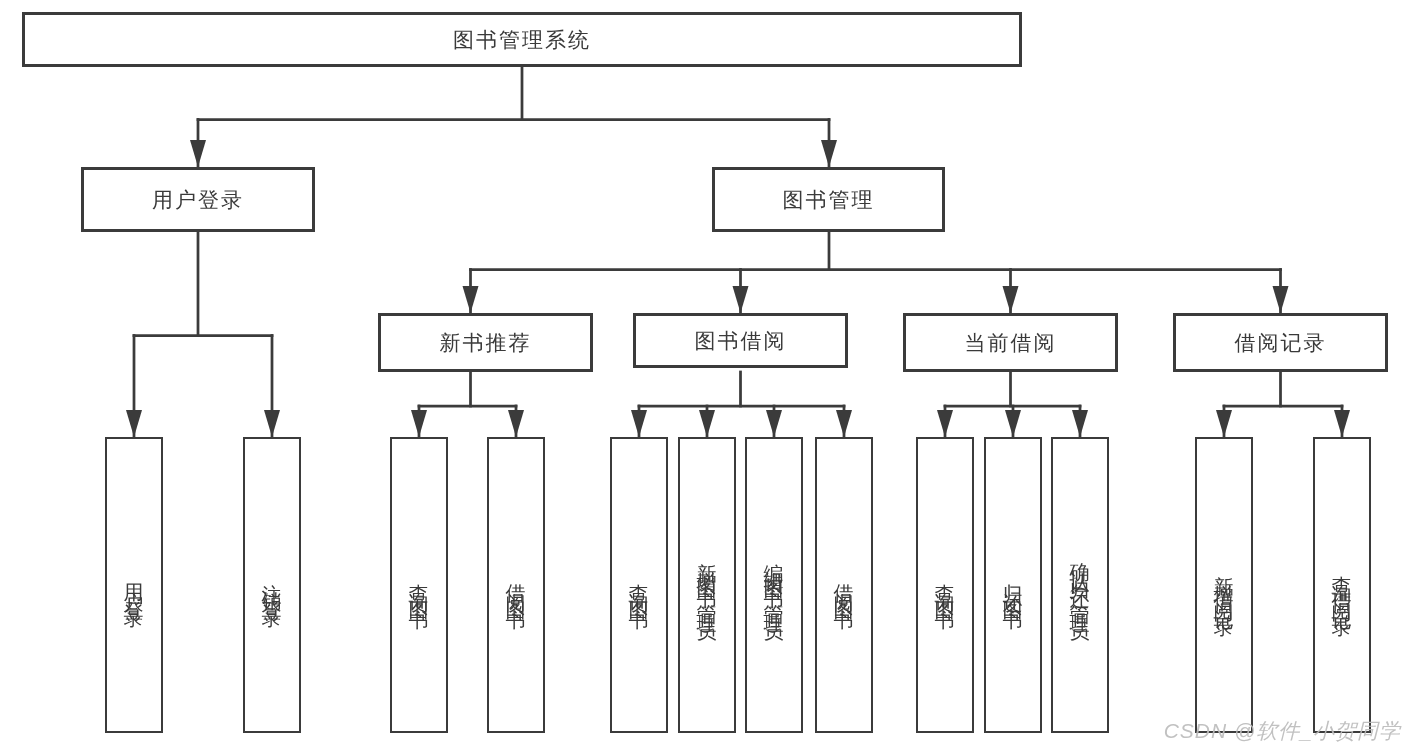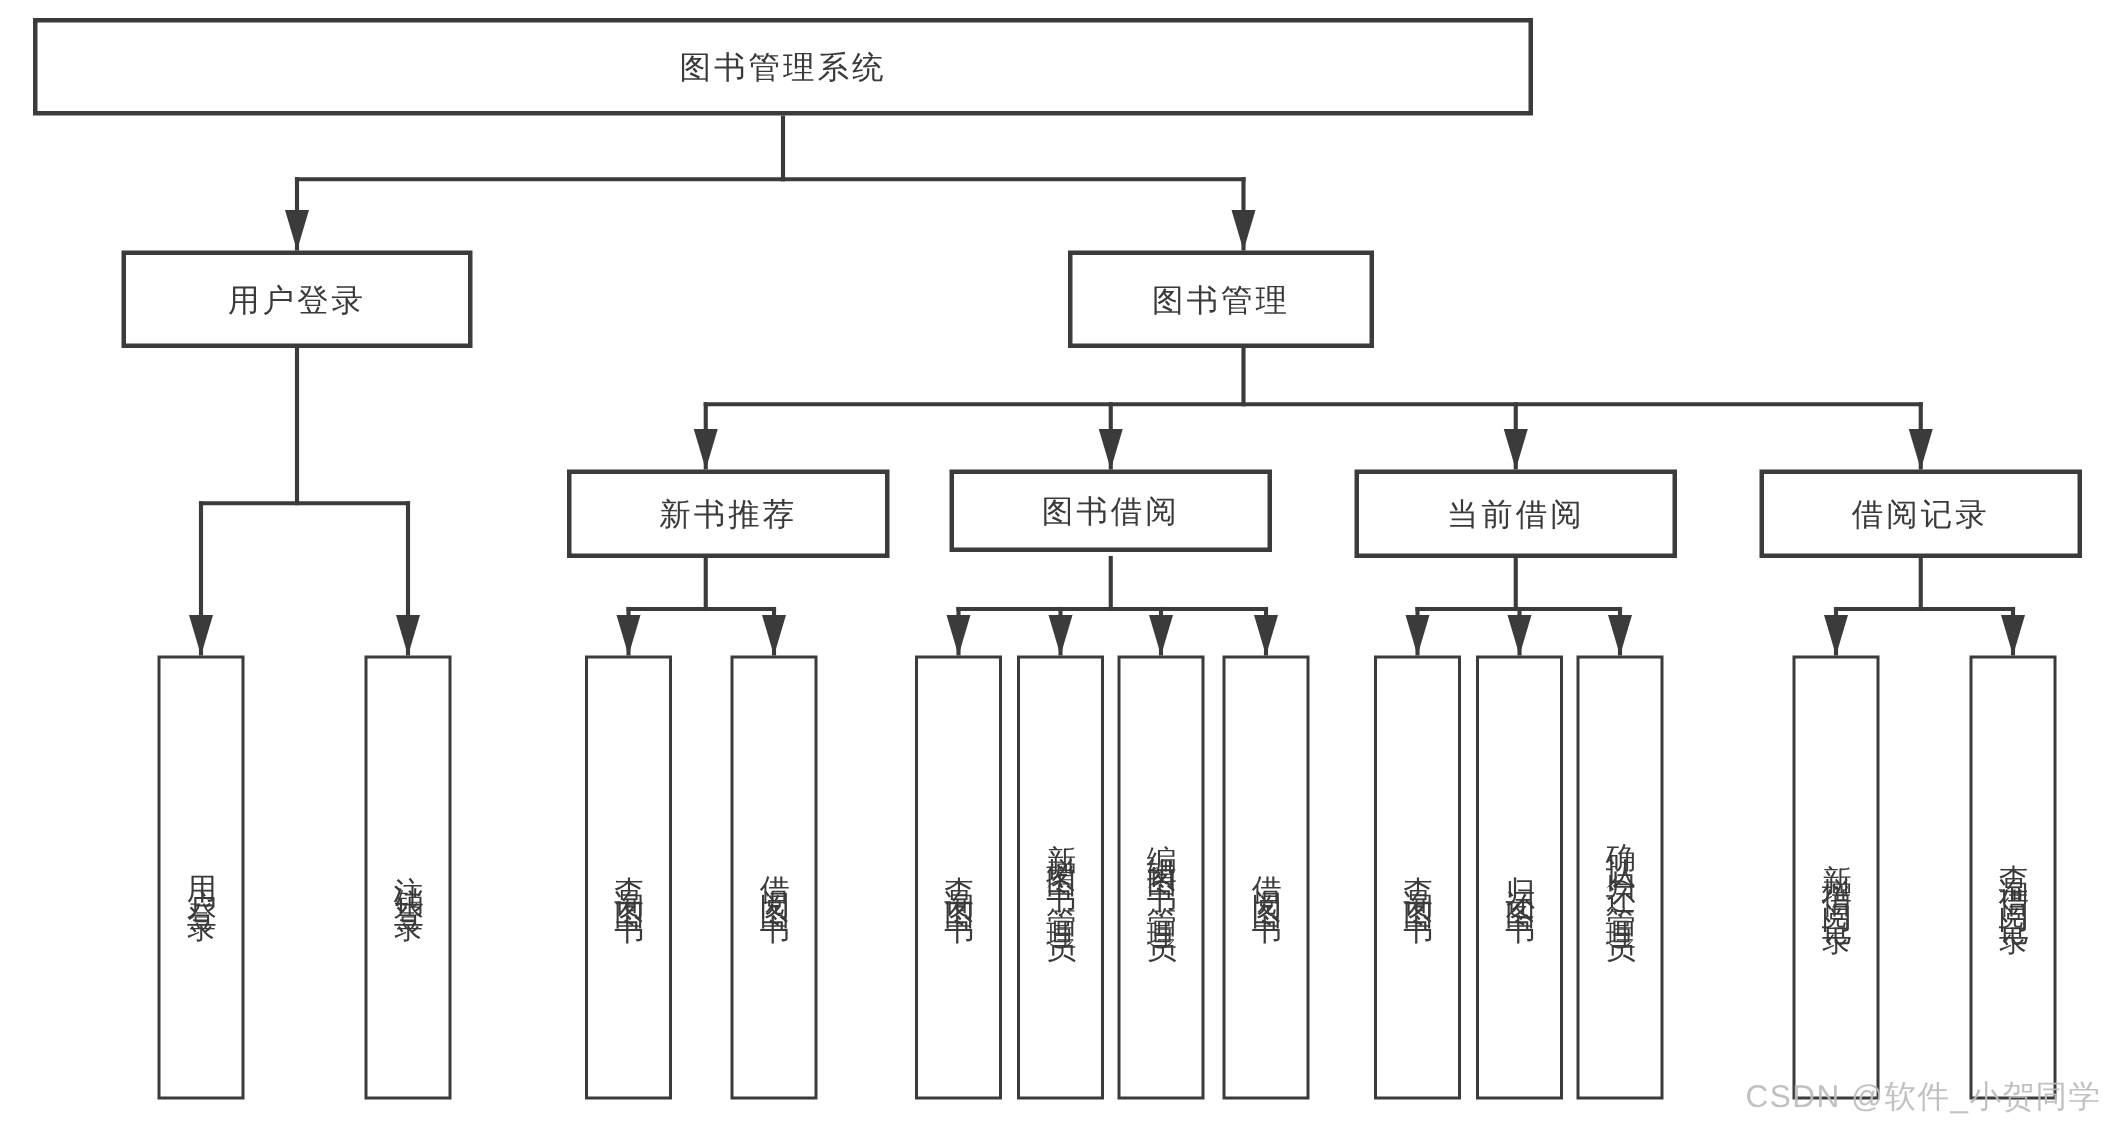--- a/index.html
+++ b/index.html
@@ -46,20 +46,21 @@
   .watermark {
     position: absolute;
     right: 4px;
     bottom: 2px;
     z-index: 5;
     font-size: 21px;
     letter-spacing: 1px;
     color: var(--watermark, #bcbcbc);
     opacity: 0.92;
     white-space: nowrap;
+    font-style: italic;
   }
 </style>
 </head>
 <body>
 
 <div class="canvas">
 
   <svg class="connectors" width="1405" height="747" viewBox="0 0 1405 747" aria-hidden="true">
     <defs>
       <marker id="arrowhead" markerUnits="userSpaceOnUse" markerWidth="28" markerHeight="18" viewBox="0 0 28 18" refX="27" refY="9" orient="auto">
@@ -101,28 +102,28 @@
     <path class="ln" d="M945 406 V436" marker-end="url(#arrowhead)"></path>
     <path class="ln" d="M1013 406 V436" marker-end="url(#arrowhead)"></path>
     <path class="ln" d="M1080 406 V436" marker-end="url(#arrowhead)"></path>
 
     <path class="ln" d="M1280.5 372 V406"></path>
     <path class="ln" d="M1224 406 H1342"></path>
     <path class="ln" d="M1224 406 V436" marker-end="url(#arrowhead)"></path>
     <path class="ln" d="M1342 406 V436" marker-end="url(#arrowhead)"></path>
   </svg>
 
-  <div class="box h" style="left:22px; top:12px; width:1000px; height:65px">
+  <div class="box h" style="left:22px; top:12px; width:1000px; height:55px">
     <span class="lbl">图书管理系统</span>
   </div>
 
   <div class="box h" style="left:81px; top:167px; width:234px; height:65px">
     <span class="lbl">用户登录</span>
   </div>
-  <div class="box h" style="left:712px; top:167px; width:204px; height:65px">
+  <div class="box h" style="left:712px; top:167px; width:233px; height:65px">
     <span class="lbl">图书管理</span>
   </div>
 
   <div class="box h" style="left:378px; top:313px; width:215px; height:59px">
     <span class="lbl">新书推荐</span>
   </div>
   <div class="box h" style="left:633px; top:313px; width:215px; height:55px">
     <span class="lbl">图书借阅</span>
   </div>
   <div class="box h" style="left:903px; top:313px; width:215px; height:59px">

